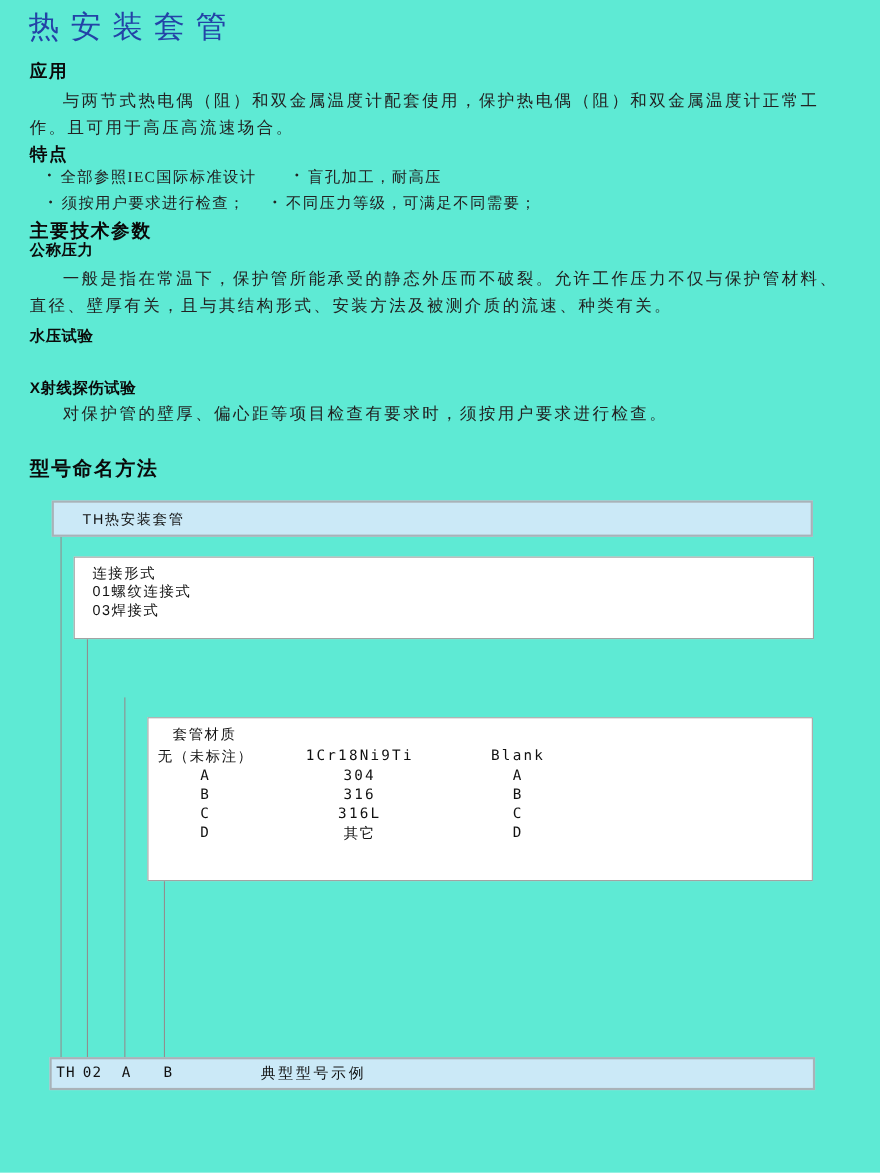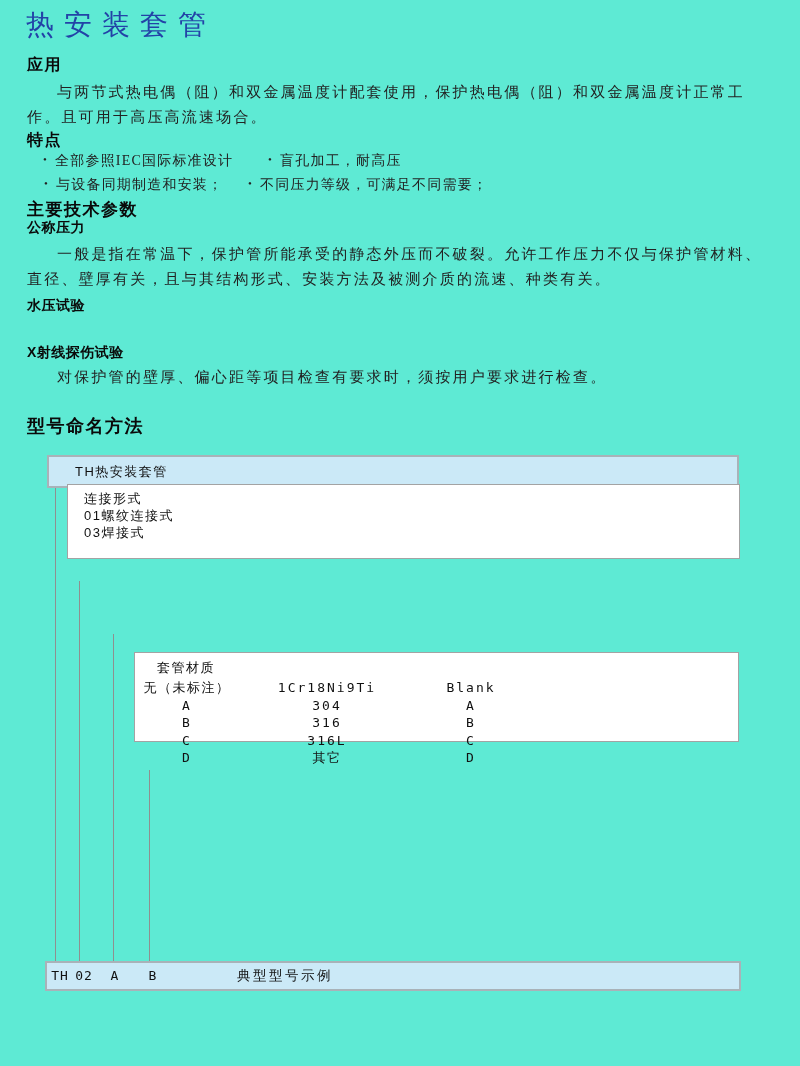--- a/index.html
+++ b/index.html
@@ -83,21 +83,21 @@
 
   <div class="abs h2" style="left:27px;top:130px;font-size:16px;">特点</div>
 
   <div class="bullet-item" style="left:43px;top:152px;">
     <span class="bullet-dot">•</span><span>全部参照IEC国际标准设计</span>
   </div>
   <div class="bullet-item" style="left:268px;top:152px;">
     <span class="bullet-dot">•</span><span>盲孔加工，耐高压</span>
   </div>
   <div class="bullet-item" style="left:44px;top:176px;">
-    <span class="bullet-dot">•</span><span>与设备同期制造和安装；</span>
+    <span class="bullet-dot">•</span><span>须按用户要求进行检查；</span>
   </div>
   <div class="bullet-item" style="left:248px;top:176px;">
     <span class="bullet-dot">•</span><span>不同压力等级，可满足不同需要；</span>
   </div>
 
   <div class="abs h2" style="left:27px;top:198px;font-size:17px;">主要技术参数</div>
 
   <div class="abs h3" style="left:27px;top:219px;">公称压力</div>
   <div class="abs para" style="left:27px;top:242px;width:766px;">
     <div class="line indent">一般是指在常温下，保护管所能承受的静态外压而不破裂。允许工作压力不仅与保护管材料、</div>
@@ -117,28 +117,28 @@
 
     <div class="vline" style="left:55px;top:488px;height:473px;"></div>
     <div class="vline" style="left:79px;top:581px;height:380px;"></div>
     <div class="vline" style="left:113px;top:634px;height:327px;"></div>
     <div class="vline" style="left:149px;top:770px;height:191px;"></div>
 
     <div class="dbox blue" style="left:47px;top:455px;width:692px;height:33px;">
       <div class="hdr-label">TH热安装套管</div>
     </div>
 
-    <div class="dbox conn-pad" style="left:67px;top:484px;width:673px;height:75px;">
+    <div class="dbox conn-pad" style="left:67px;top:506px;width:673px;height:75px;">
       <div class="conn-line">连接形式</div>
       <div class="conn-line">01螺纹连接式</div>
       <div class="conn-line">03焊接式</div>
     </div>
 
 
-    <div class="dbox" style="left:134px;top:652px;width:605px;height:90px;">
+    <div class="dbox" style="left:134px;top:652px;width:605px;height:149px;">
       <div class="mat-title">套管材质</div>
 
       <div class="mat-cell cjk" style="left:2px;top:26px;">无（未标注）</div>
       <div class="mat-cell" style="left:142px;top:26px;">1Cr18Ni9Ti</div>
       <div class="mat-cell" style="left:286px;top:26px;">Blank</div>
 
       <div class="mat-cell" style="left:2px;top:44px;">A</div>
       <div class="mat-cell" style="left:142px;top:44px;">304</div>
       <div class="mat-cell" style="left:286px;top:44px;">A</div>
 

